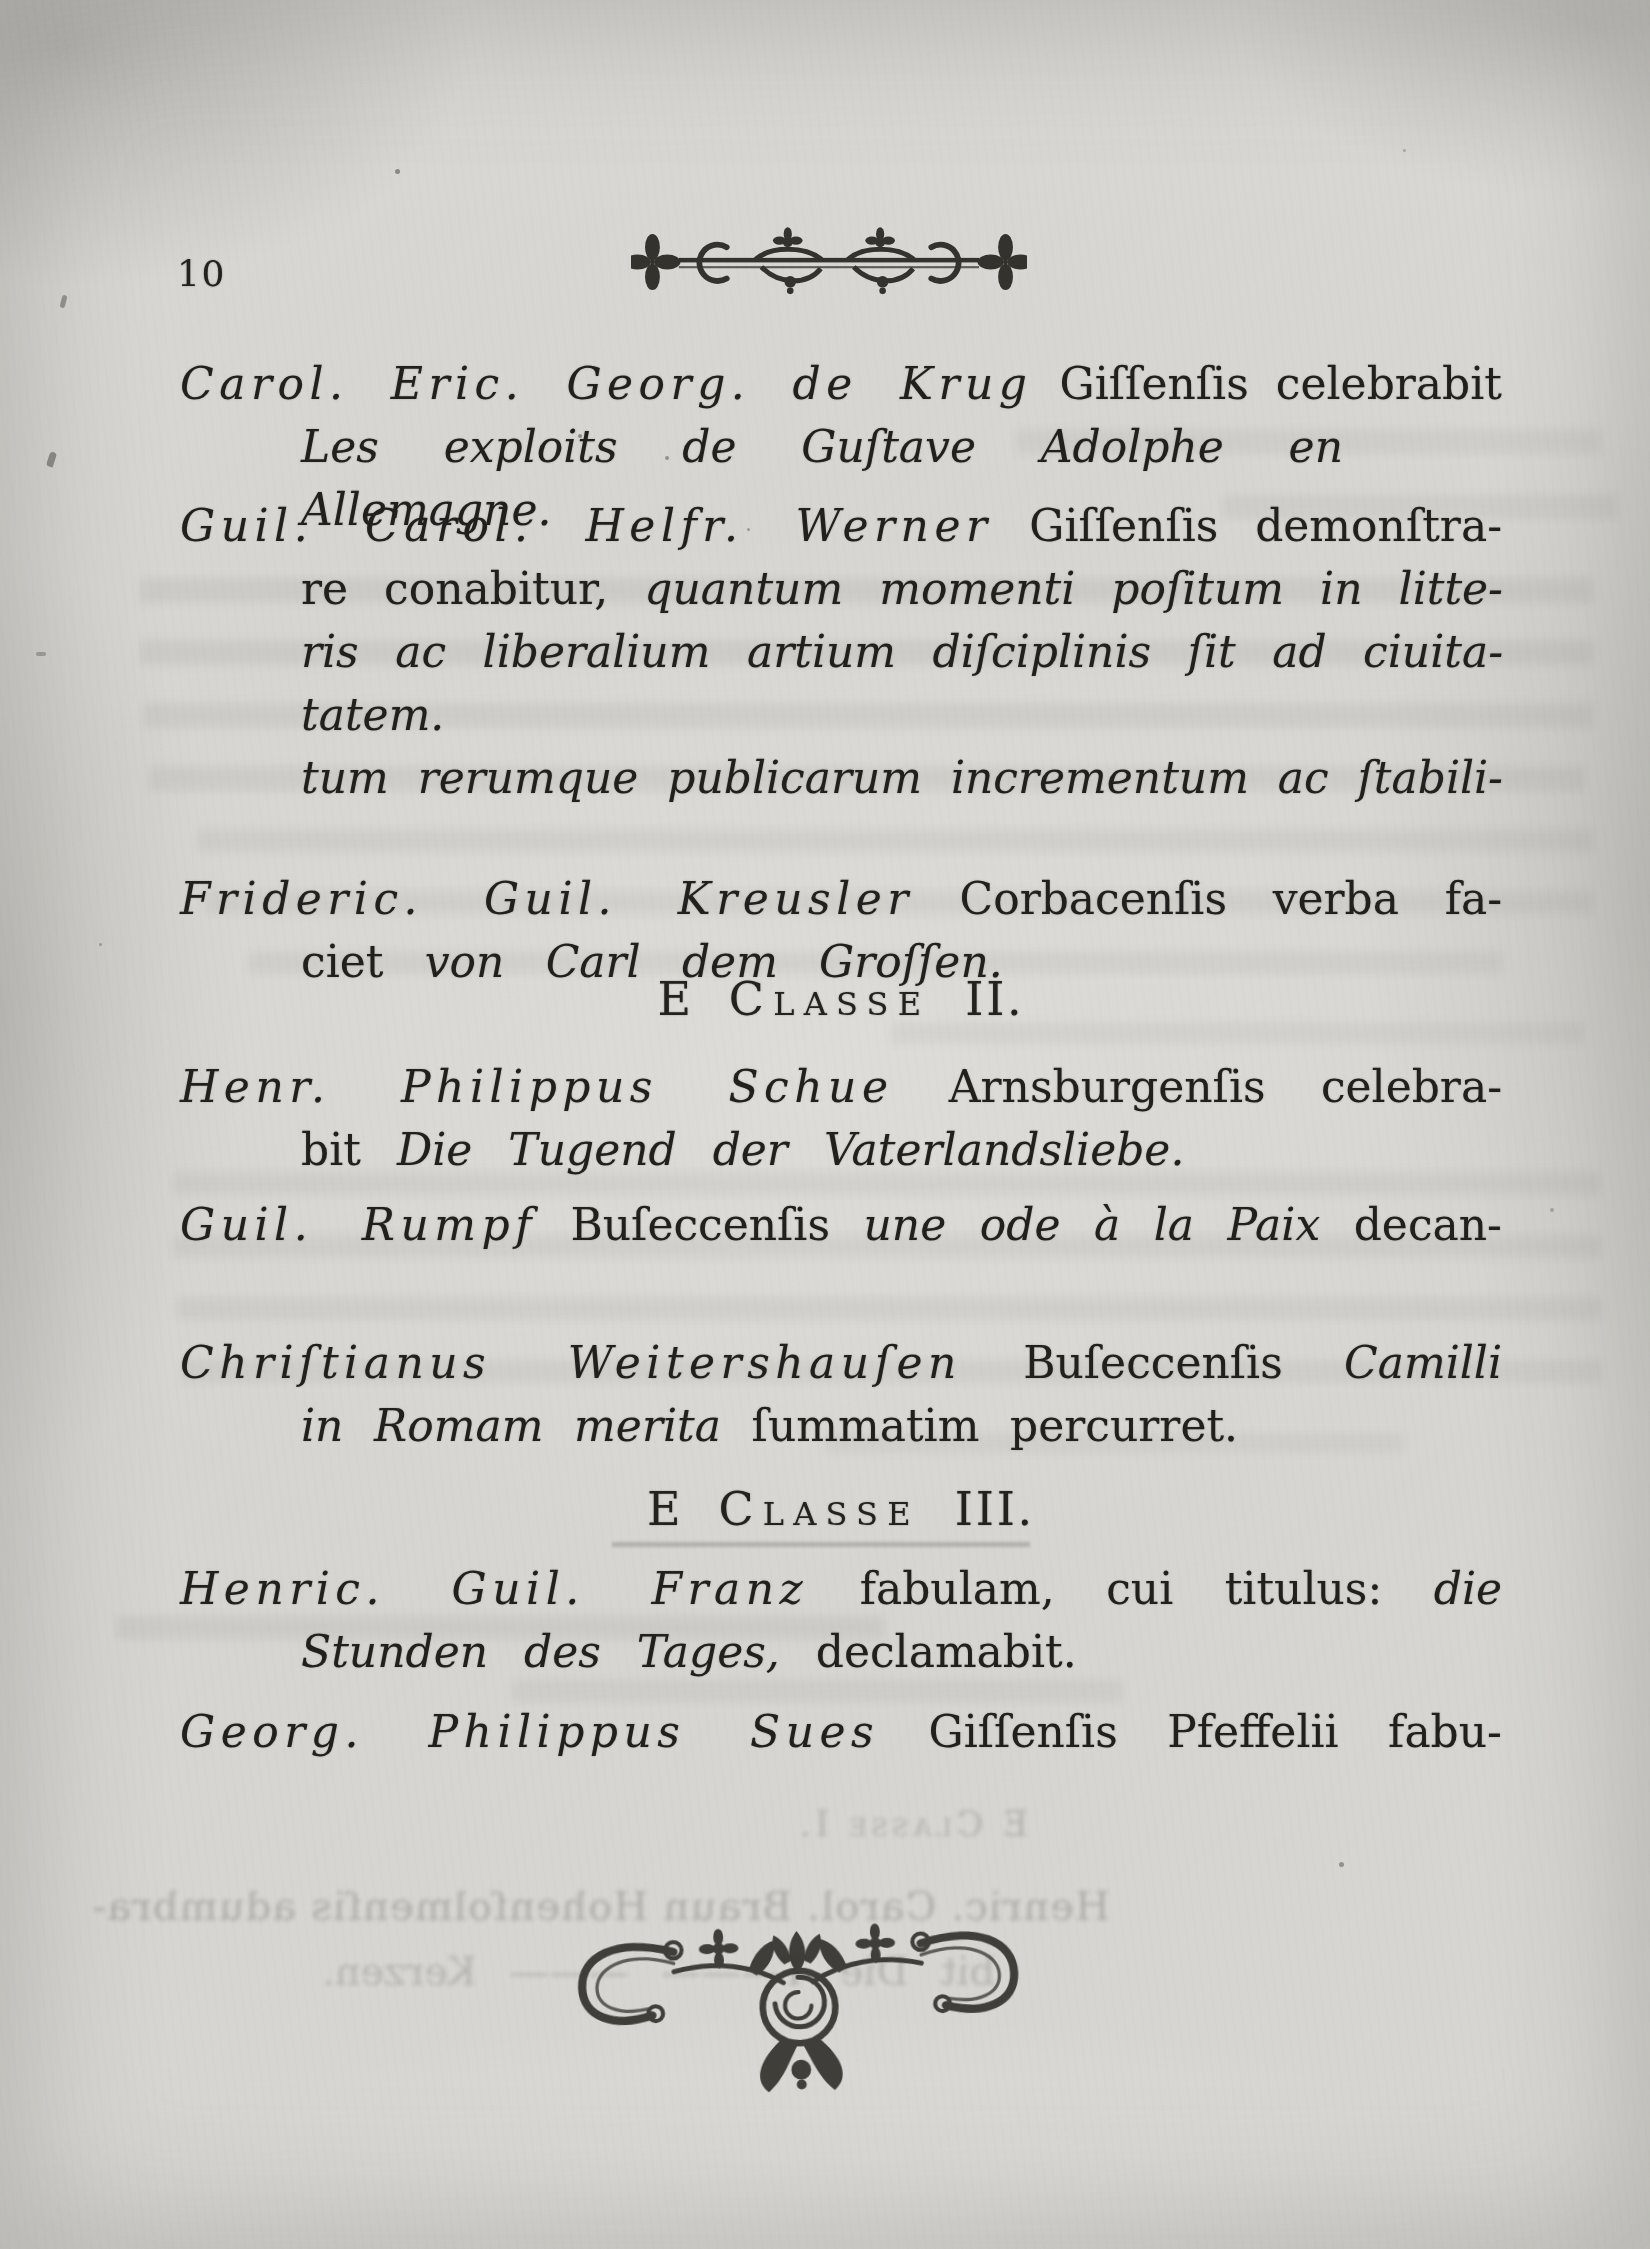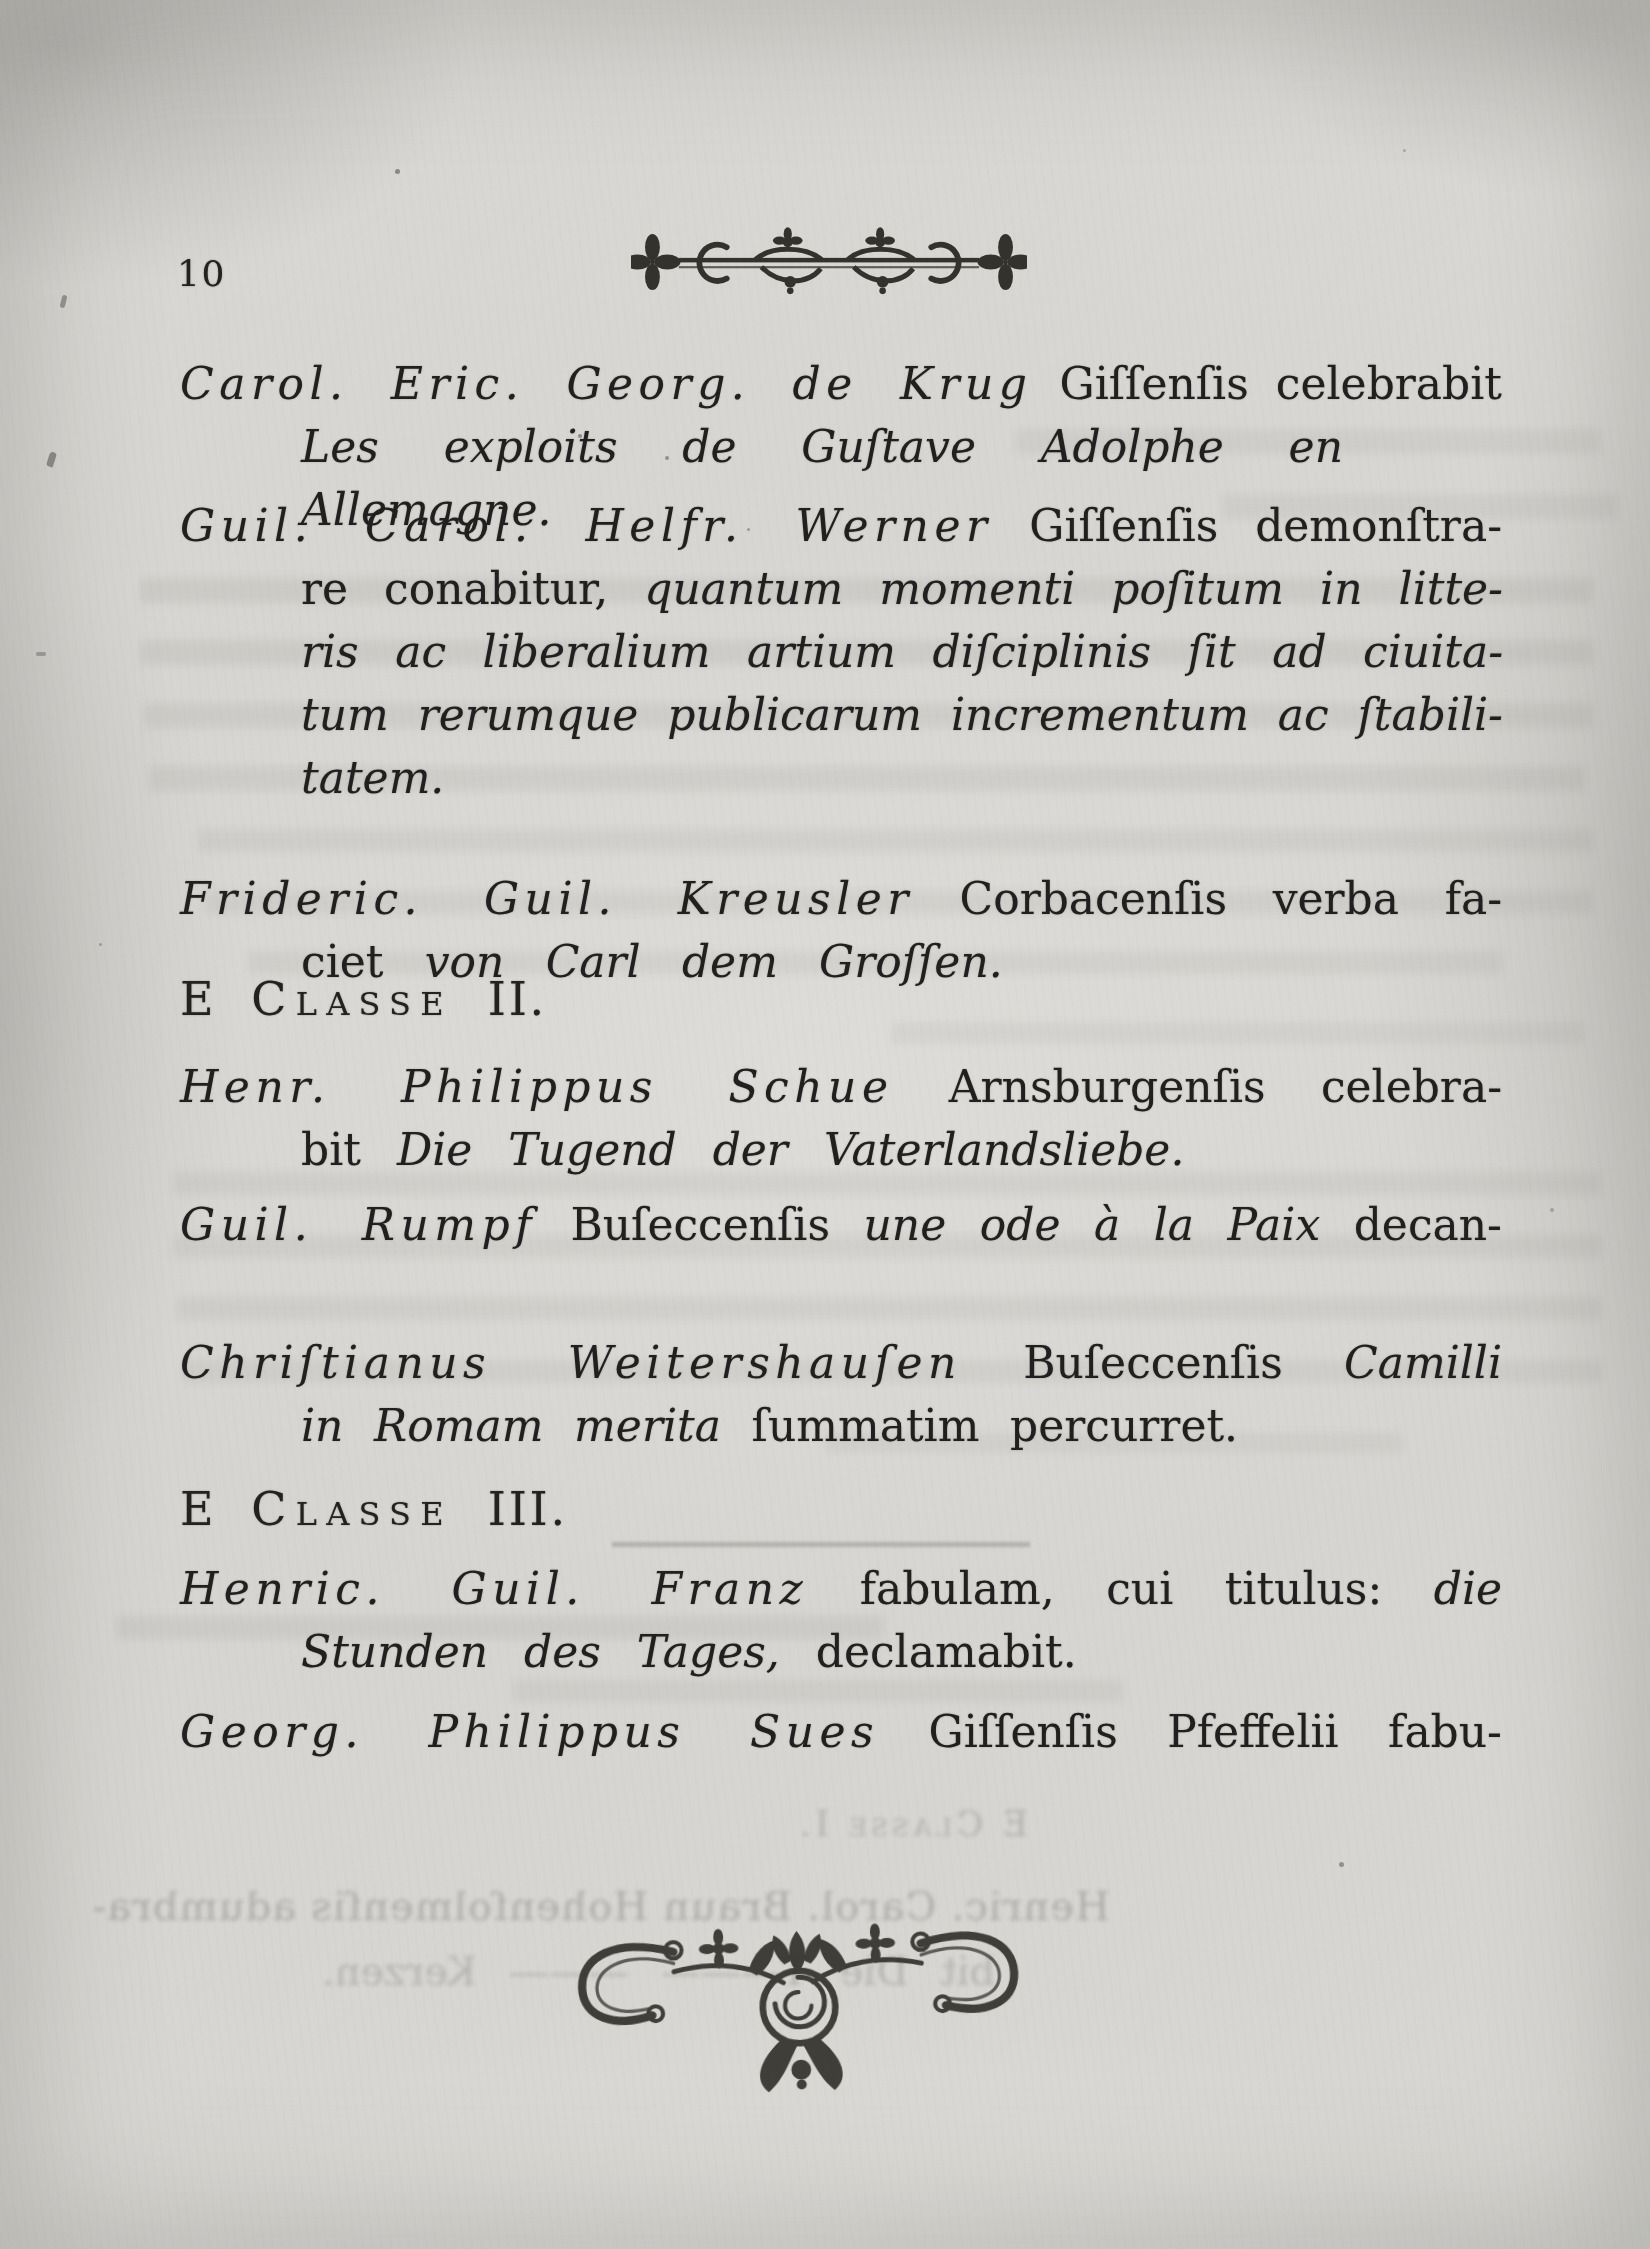--- a/index.html
+++ b/index.html
@@ -37,21 +37,21 @@
   .loose2{word-spacing:.5em;}
   .loose3{word-spacing:.38em;}
   .seg-name{font-style:italic;letter-spacing:.125em;word-spacing:.22em;}
   .seg-roman{font-style:normal;}
   .seg-italic{font-style:italic;}
 
   .pp0{top:352px;} .pp1{top:494px;} .pp2{top:820px;margin-top:47px;}
   .pp3{top:1055px;} .pp4{top:1193px;} .pp5{top:1331px;}
   .pp6{top:1557px;} .pp7{top:1700px;}
 
-  .heading{position:absolute;left:180px;width:1322px;text-align:left;font-size:46px;
+  .heading{position:absolute;left:180px;width:1322px;text-align:center;font-size:46px;
     color:#23221f;text-shadow:0 0 1.7px rgba(32,31,29,.4);}
   .h1-pos{top:972px;} .h2-pos{top:1482px;}
   .heading .h-word{font-variant:small-caps;letter-spacing:.2em;margin:0 35px;}
   .heading .h-e,.heading .h-num{letter-spacing:.06em;}
   .heading-underline{position:absolute;left:612px;top:1542px;width:418px;height:5px;
     background:#6f6e69;opacity:.35;filter:blur(1.7px);}
 
   .ghost{position:absolute;transform:scaleX(-1);color:#565550;filter:blur(2.1px);
     font-family:"DejaVu Serif",serif;white-space:nowrap;}
   .gh-head{left:755px;top:1804px;width:314px;font-size:35px;opacity:.28;text-align:center;font-variant:small-caps;letter-spacing:.12em;}
@@ -140,22 +140,22 @@
 
   <div class="para pp0">
     <div class="line full"><span class="seg-name">Carol. Eric. Georg. de Krug</span><span class="seg-roman"> Giſſenſis celebrabit</span></div>
     <div class="line ind spread"><span class="seg-italic">Les exploits de Guſtave Adolphe en Allemagne.</span></div>
   </div>
 
   <div class="para pp1">
     <div class="line full"><span class="seg-name">Guil. Carol. Helfr. Werner</span><span class="seg-roman"> Giſſenſis demonſtra-</span></div>
     <div class="line full ind"><span class="seg-roman">re conabitur, </span><span class="seg-italic">quantum momenti poſitum in litte-</span></div>
     <div class="line full ind"><span class="seg-italic">ris ac liberalium artium diſciplinis ſit ad ciuita-</span></div>
+    <div class="line ind"><span class="seg-italic">tatem.</span></div>
     <div class="line full ind"><span class="seg-italic">tum rerumque publicarum incrementum ac ſtabili-</span></div>
-    <div class="line ind"><span class="seg-italic">tatem.</span></div>
   </div>
 
   <div class="para pp2">
     <div class="line full"><span class="seg-name">Frideric. Guil. Kreusler</span><span class="seg-roman"> Corbacenſis verba fa-</span></div>
     <div class="line ind loose1"><span class="seg-roman">ciet </span><span class="seg-italic">von Carl dem Groſſen.</span></div>
   </div>
 
   <div class="heading h1-pos">
     <span class="h-e">E</span><span class="h-word">Classe</span><span class="h-num">II.</span>
   </div>

